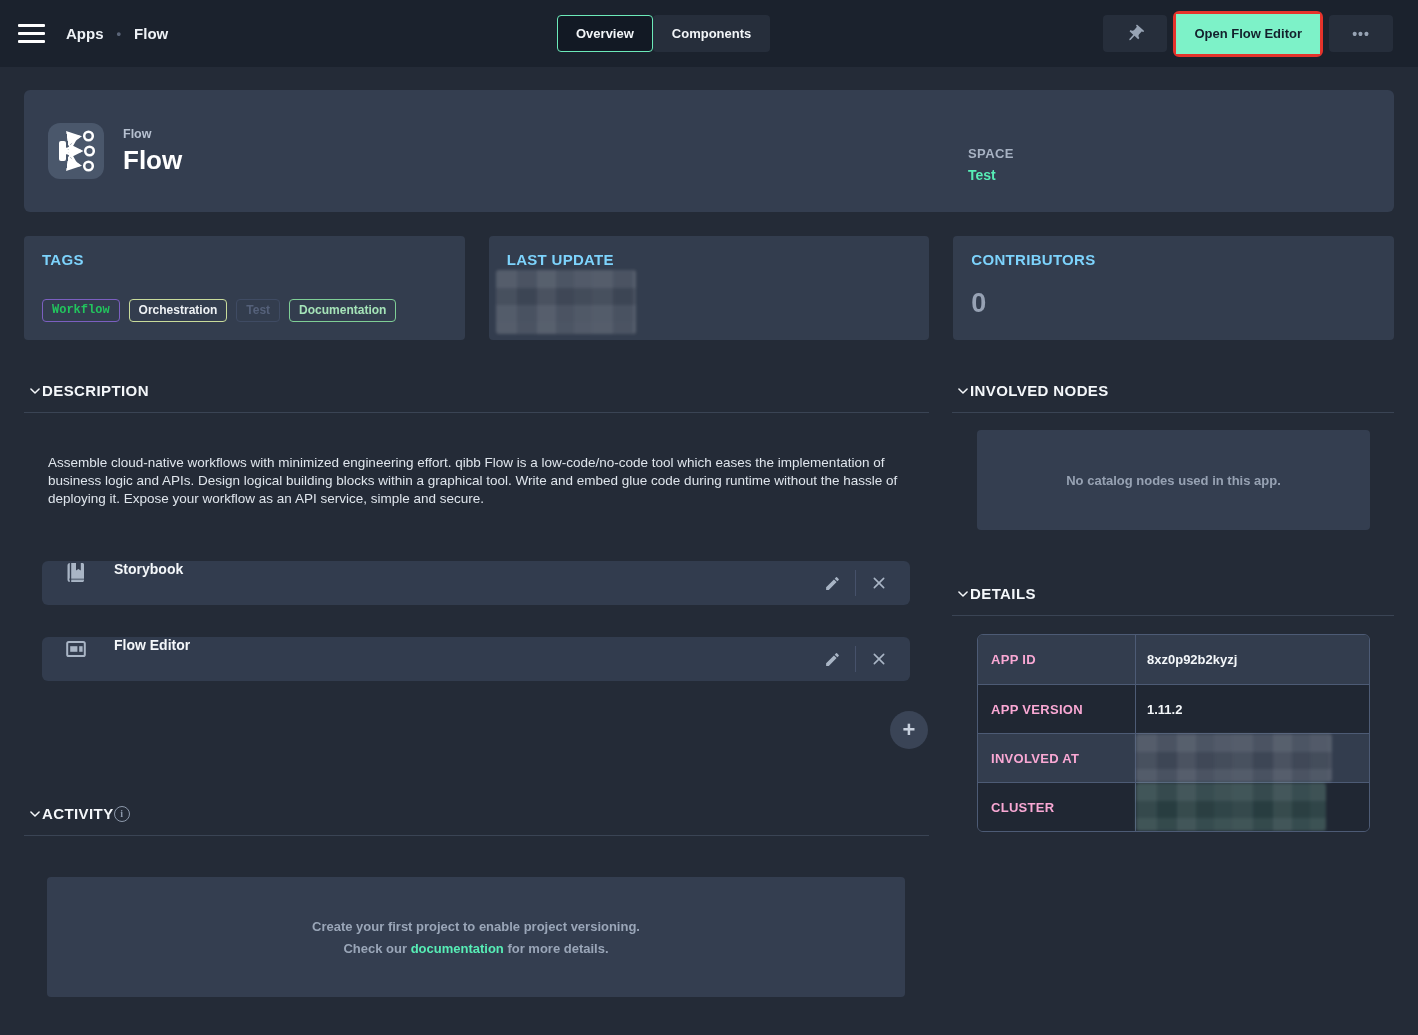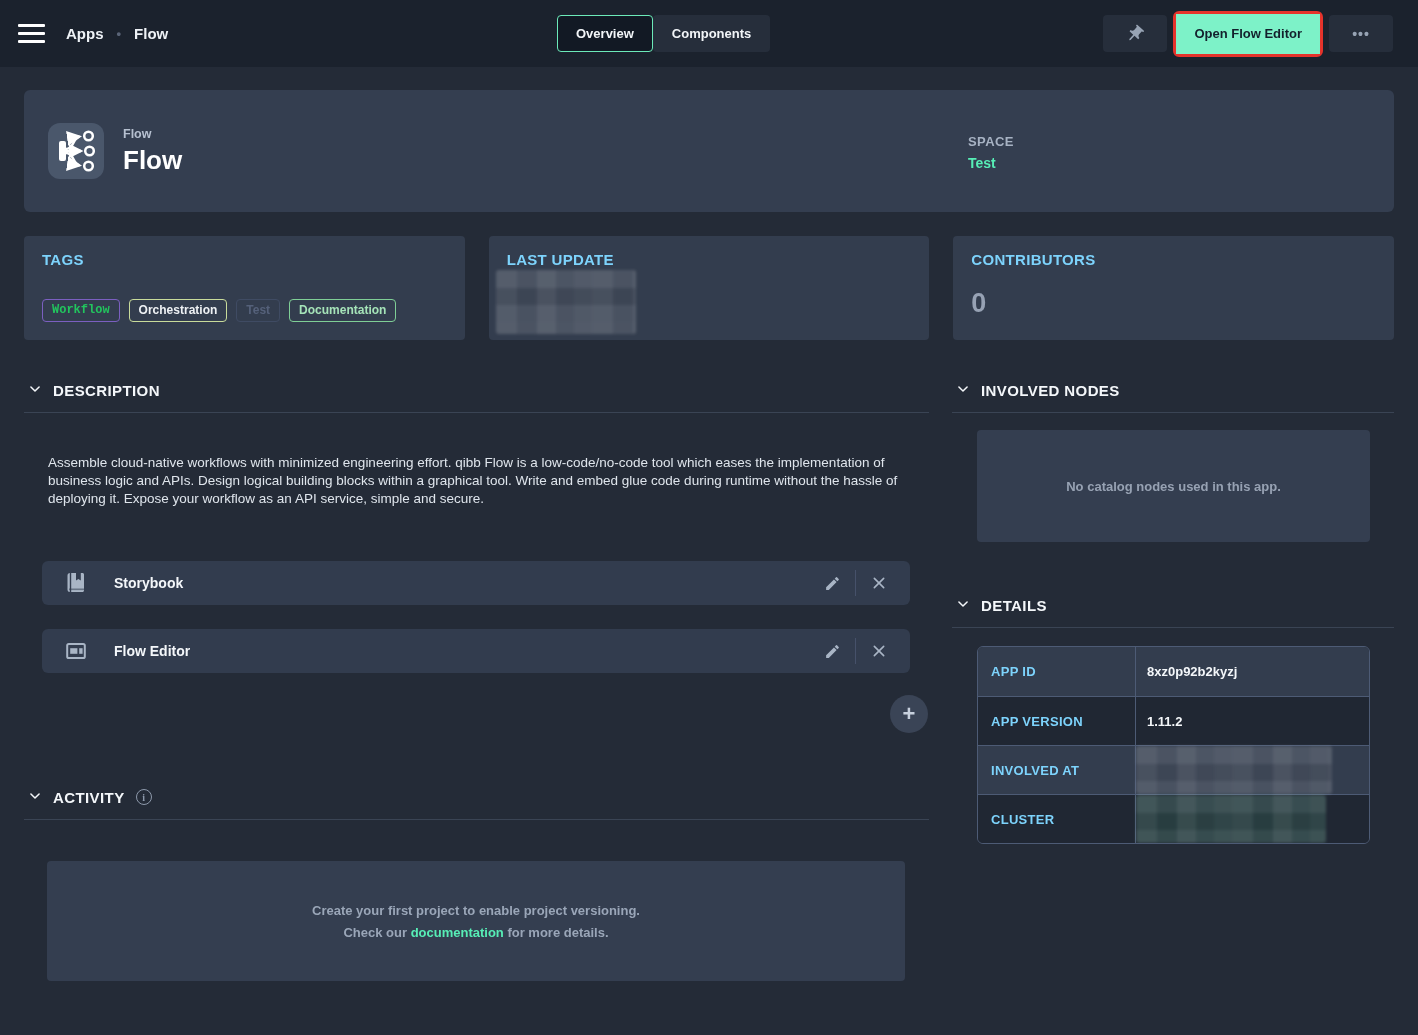--- a/index.html
+++ b/index.html
@@ -43,21 +43,21 @@
 
   
   .content { padding:23px 24px 0 24px; }
   .card { background:#343e50; border-radius:6px; }
 
   .hero { height:122px; position:relative; display:flex; align-items:center; padding:0 24px; }
   .app-icon { width:56px; height:56px; flex:0 0 56px; }
   .hero-text { margin-left:19px; }
   .hero-type { font-size:12.5px; color:#b6c0d0; font-weight:bold; }
   .hero-title { font-size:26px; font-weight:bold; color:#ffffff; margin-top:4px; }
-  .hero-space { position:absolute; left:944px; top:44px; }
+  .hero-space { position:absolute; left:944px; top:56px; }
   .hero-space .lbl { font-size:13px; font-weight:bold; color:#a7b2c3; letter-spacing:.4px; }
   .hero-space .val { margin-top:6px; font-size:14px; font-weight:bold; color:#57eeb6; cursor:pointer; }
 
   .stats { display:flex; gap:24px; margin-top:24px; }
   .stat-card { flex:1; height:104px; background:#333d4e; border-radius:4px; padding:15px 18px; position:relative; }
   .stat-title { font-size:15px; font-weight:bold; color:#7dd3fc; letter-spacing:.3px; }
   .chips { margin-top:31px; display:flex; gap:9px; }
   .chip {
     font-size:12px; font-weight:bold; padding:3px 9px 4px;
     border:1px solid; border-radius:4px; white-space:nowrap;
@@ -75,41 +75,41 @@
   }
   .redact.green { background-color:rgba(70,190,140,.14); }
   .lu-redact { position:absolute; left:7px; top:34px; width:140px; height:64px; }
 
   
   .cols { display:flex; gap:23px; margin-top:36px; }
   .col-left { width:905px; flex:0 0 905px; }
   .col-right { flex:1; }
 
   .section-head {
-    display:flex; align-items:flex-start; gap:11px;
+    display:flex; align-items:center; 
     padding:6px 0 13px 4px; border-bottom:1px solid #3a4454; cursor:pointer;
   }
   .section-head .title { font-size:15px; font-weight:bold; color:#f4f7fa; letter-spacing:.4px; }
   .chev { width:14px; height:14px; display:block; }
   .info {
     width:16px; height:16px; border:1.5px solid #8d99ab; border-radius:50%;
     color:#8d99ab; font-size:10px; font-weight:bold; font-family:"Liberation Serif",serif;
     display:flex; align-items:center; justify-content:center; cursor:pointer;
   }
   .info::after { content:"i"; }
 
   .desc-body {
     margin:41px 28px 0 24px; font-size:13.5px; line-height:18px; color:#dfe5ec; max-width:858px;
   }
 
   
   .links-list { margin-top:41px; padding-left:18px; }
   .link-row {
     width:868px; height:44px; background:#323c4e; border-radius:6px;
-    display:flex; align-items:center; padding:0 14px 0 22px; margin-bottom:24px; cursor:pointer;
+    display:flex; padding:0 14px 0 22px; margin-bottom:32px; cursor:pointer;
   }
   .link-ic { width:24px; height:24px; }
   .link-label { margin-left:26px; font-size:14px; font-weight:bold; color:#f4f7fa; }
   .row-actions { margin-left:auto; display:flex; align-items:center; }
   .row-btn { width:34px; height:30px; display:flex; align-items:center; justify-content:center; background:none; border:none; cursor:pointer; }
   .row-sep { width:1px; height:26px; background:#46516a; margin:0 6px; }
   .add-row { width:886px; display:flex; justify-content:flex-end; margin-top:-2px; }
   .add-btn {
     width:38px; height:38px; border-radius:50%; background:#3a4456; border:none;
     color:#c7d0dd; font-size:22px; line-height:36px; cursor:pointer; font-weight:bold;
@@ -118,37 +118,37 @@
   
   .activity-box {
     margin:41px 0 0 23px; width:858px; height:120px; background:#343e50; border-radius:4px;
     display:flex; flex-direction:column; align-items:center; justify-content:center; gap:7px;
   }
   .activity-box .l1, .activity-box .l2 { font-size:13px; font-weight:bold; color:#9aa6b8; }
   .activity-box a { color:#57eeb6; cursor:pointer; text-decoration:none; }
 
   
   .empty-box {
-    margin:17px 0 0 25px; width:393px; height:112px; background:#343e50; border-radius:4px;
+    margin:17px 0 0 25px; width:393px; height:100px; background:#343e50; border-radius:4px;
     display:flex; align-items:center; justify-content:center;
   }
   .empty-box span { font-size:13px; font-weight:bold; color:#97a2b3; }
 
   .details-section { margin-top:49px; }
   .details-table {
     margin:18px 0 0 25px; width:393px; border:1px solid #4d5b75; border-radius:6px;
     overflow:hidden;
   }
   .d-row { display:flex; height:49px; }
   .d-row + .d-row { border-top:1px solid #4d5b75; }
   .d-row:nth-child(odd) { background:#333d4e; }
   .d-row:nth-child(even) { background:#202733; }
   .d-label {
     width:157px; flex:0 0 157px; display:flex; align-items:center; padding-left:13px;
-    font-size:13px; font-weight:bold; color:#7dd3fc; letter-spacing:.3px;
+    font-size:13px; font-weight:bold; color:#f9a8d4; letter-spacing:.3px;
   }
   .d-value {
     flex:1; display:flex; align-items:center; padding-left:11px;
     border-left:1px solid #4d5b75; font-size:13px; font-weight:bold; color:#f4f7fa; position:relative;
   }
   .d-redact { position:absolute; left:0; top:0; width:196px; height:100%; }
 </style>
 </head>
 <body>
 

